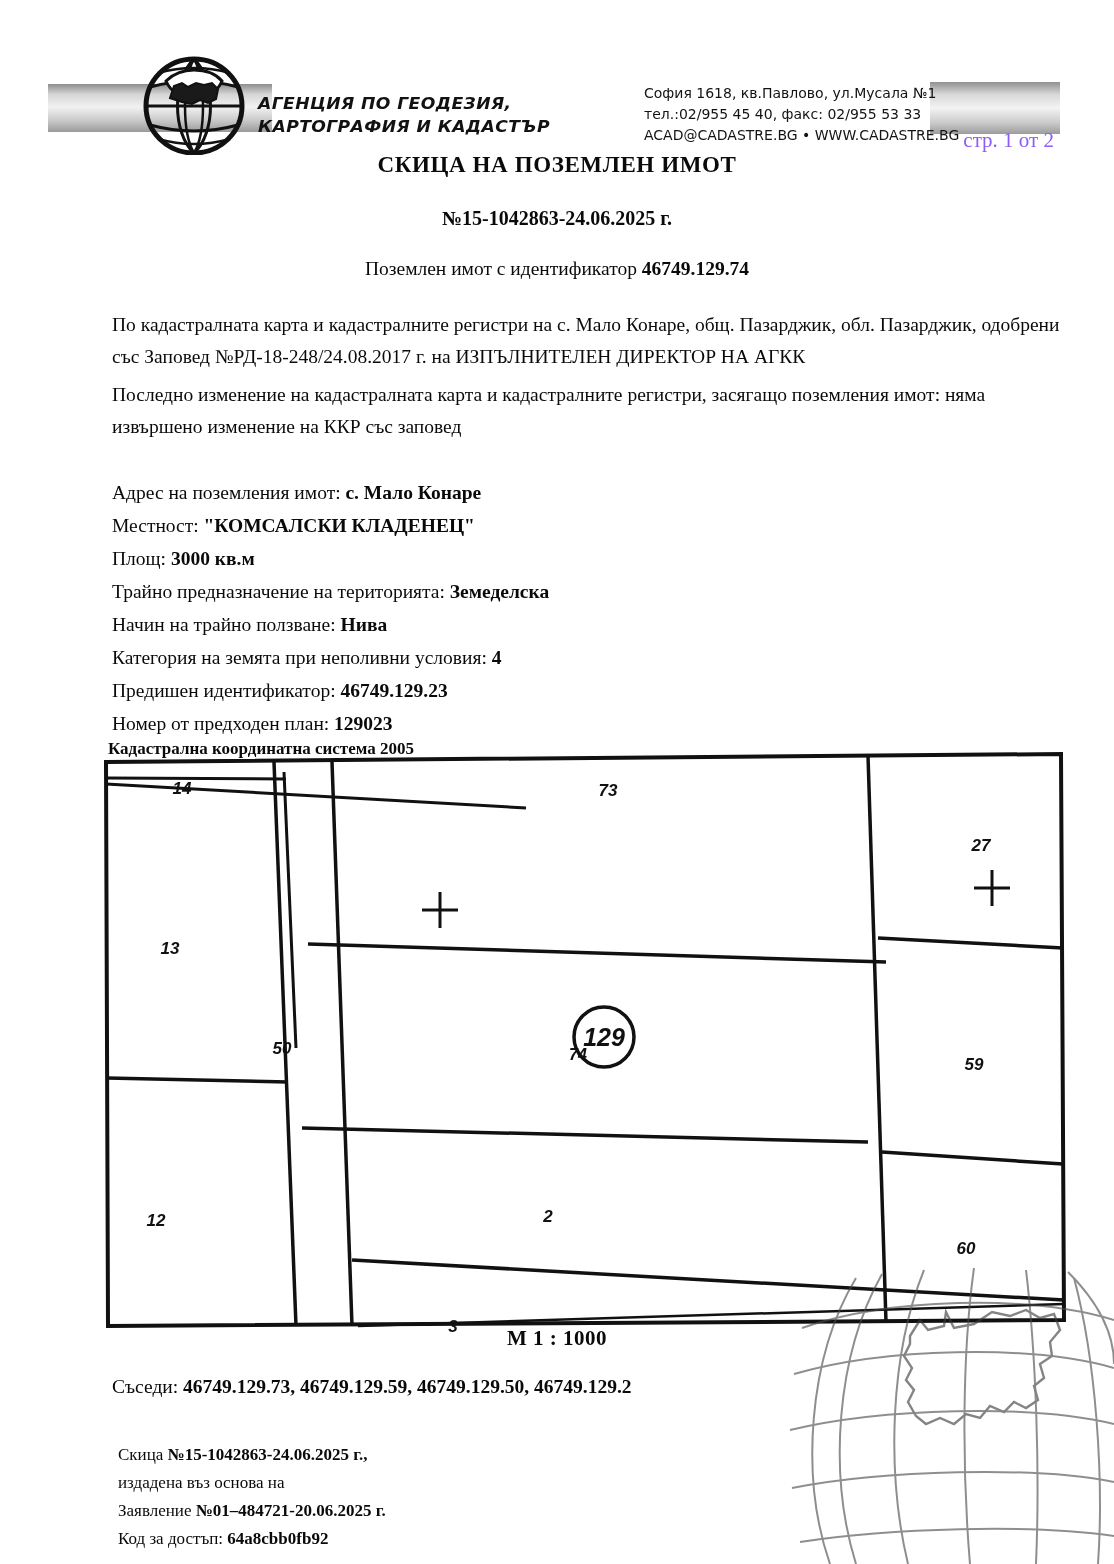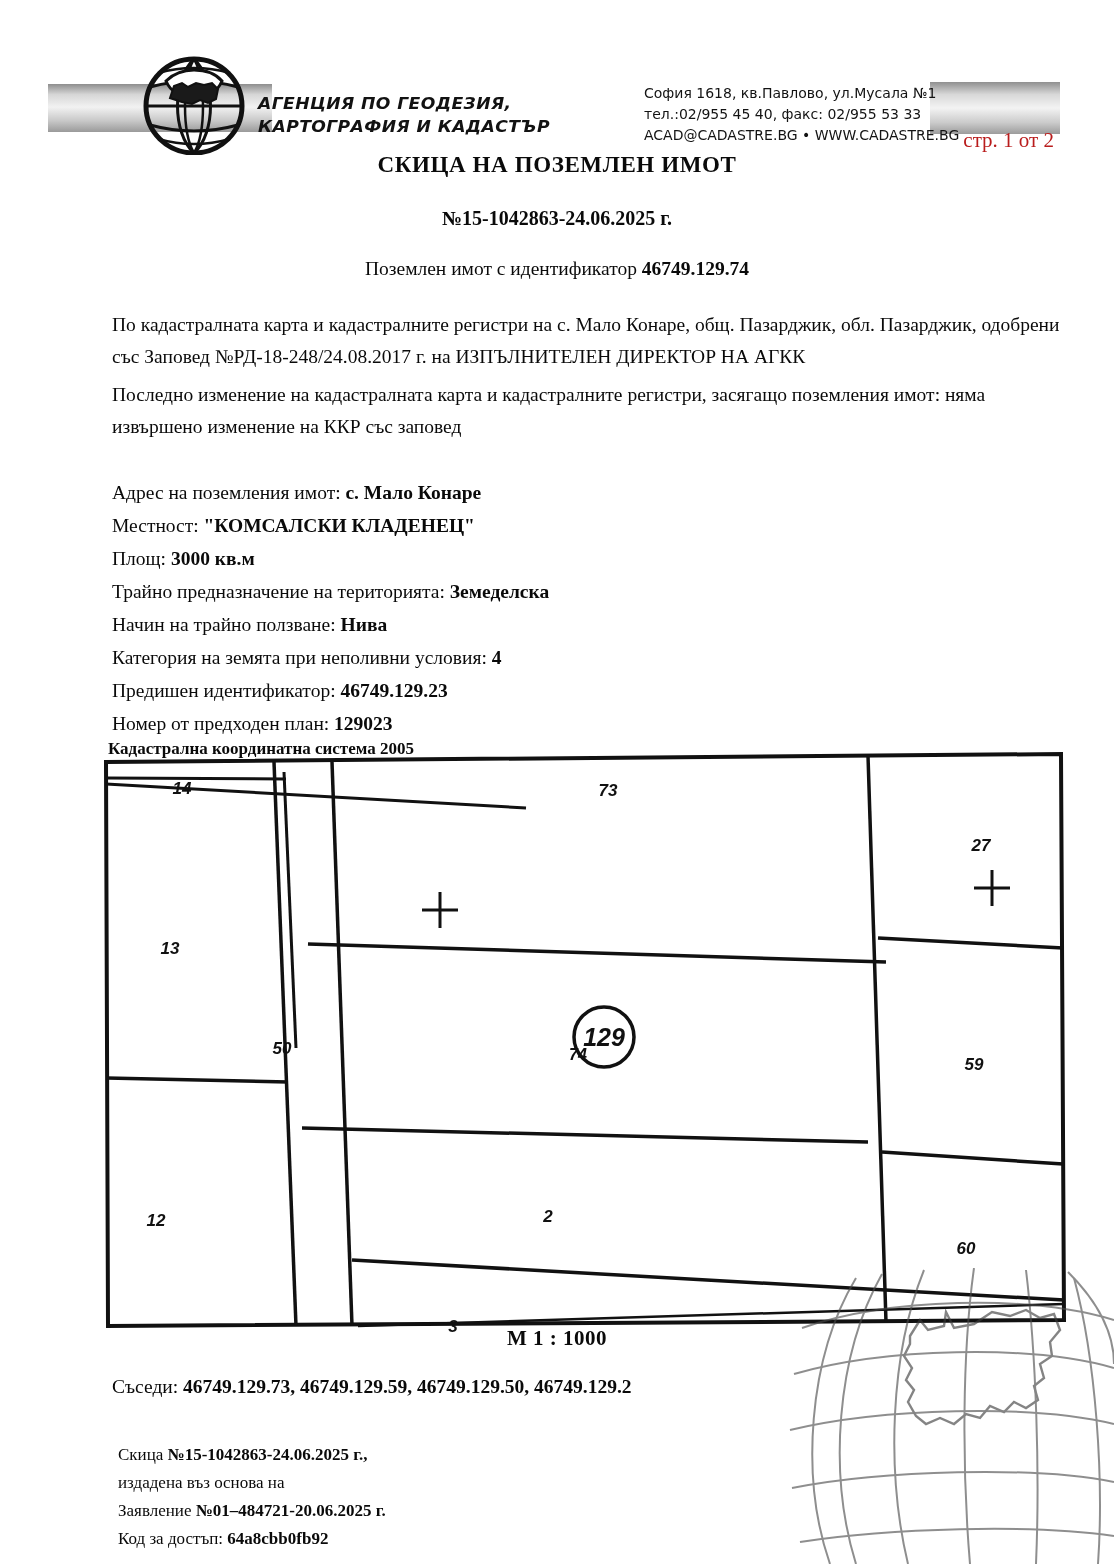--- a/index.html
+++ b/index.html
@@ -69,21 +69,21 @@
     color: #131313;
     text-align: left;
   }
   .contact div { white-space: nowrap; }
 
   
   .page-indicator {
     position: absolute;
     right: 60px; top: 128px;
     font-size: 21px;
-    color: #b91c1c;
+    color: #8b5cf6;
   }
 
   
   .doc-title {
     position: absolute;
     left: 0; top: 152px;
     width: 1114px;
     text-align: center;
     font-size: 23px;
     font-weight: bold;

